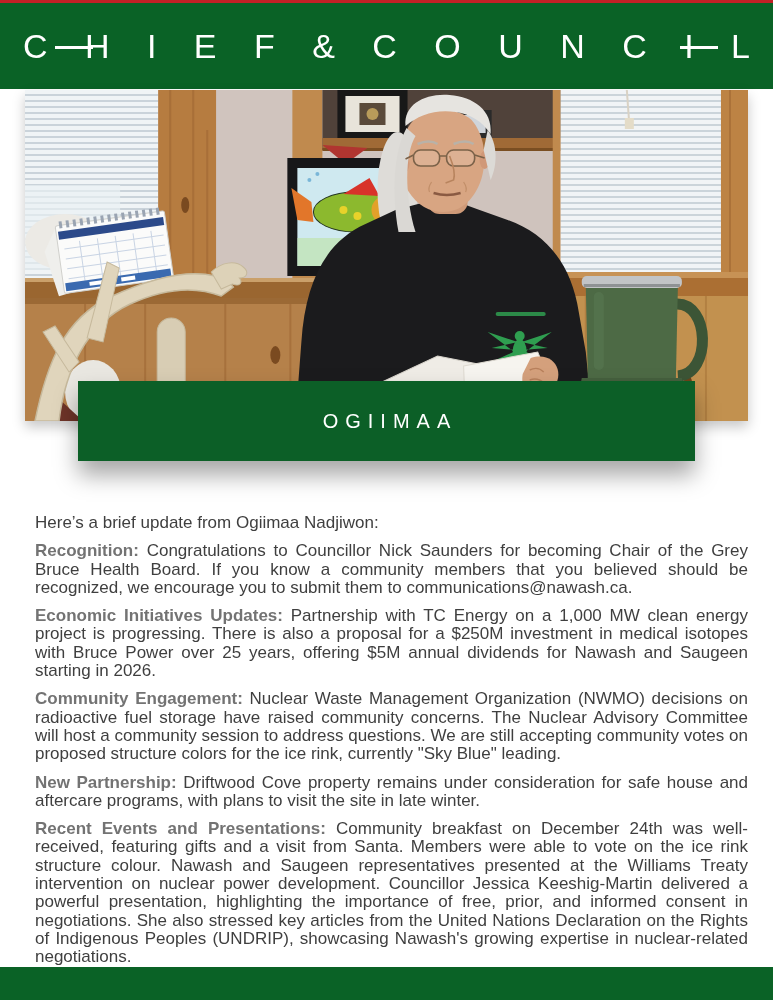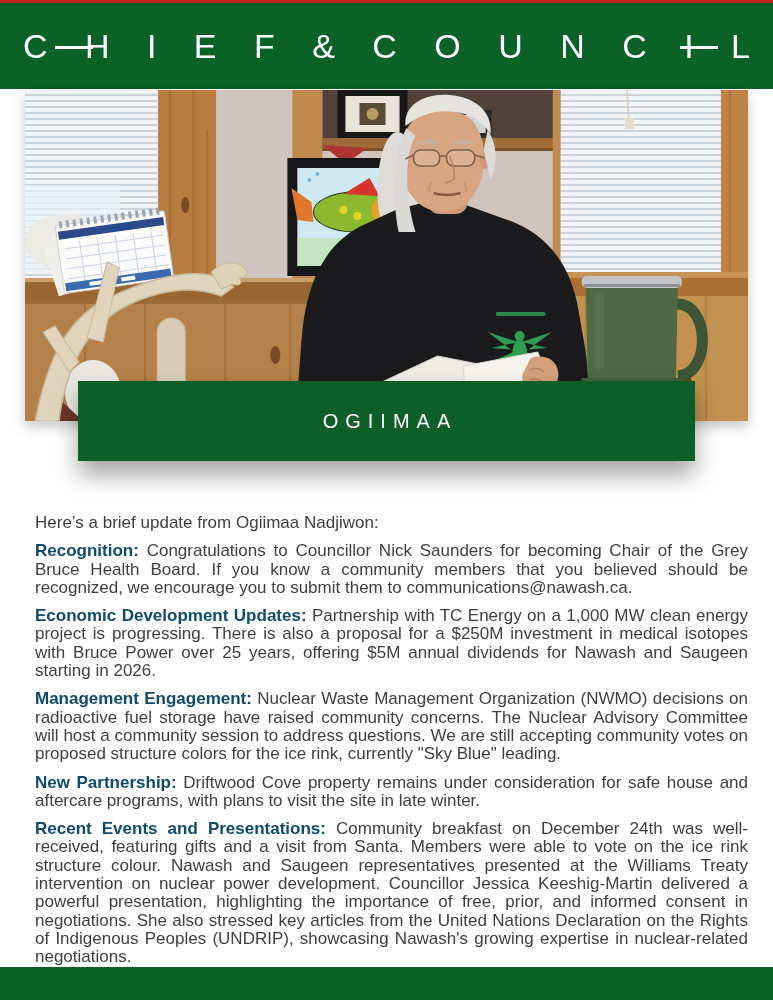--- a/index.html
+++ b/index.html
@@ -44,21 +44,21 @@
     color:#ffffff;font-size:38px;font-weight:500;
     letter-spacing:3px;line-height:48px;white-space:nowrap;
   }
   
   .article{
     margin:93px 25px 0 35px;
     color:#3f3f3f;font-size:17px;line-height:18.3px;
     text-align:justify;
   }
   .article p{margin:0 0 10px 0;}
-  .article .lead{font-weight:700;color:#0c4a6e;}
+  .article .lead{font-weight:700;color:#737373;}
   .article .closing{margin-top:0;}
   
   .footer{
     position:absolute;left:0;bottom:0;width:100%;height:33px;background:#0a6226;
   }
 </style>
 </head>
 <body>
 
 <div class="page">
@@ -250,23 +250,23 @@
 
   <div class="banner">
     <div class="banner-kicker">OGIIMAA</div>
   </div>
 
   <div class="article">
     <p>Here’s a brief update from Ogiimaa Nadjiwon:</p>
 
     <p><span class="lead">Recognition:</span> <span>Congratulations to Councillor Nick Saunders for becoming Chair of the Grey Bruce Health Board. If you know a community members that you believed should be recognized, we encourage you to submit them to communications@nawash.ca.</span></p>
 
-    <p><span class="lead">Economic Development Updates:</span> <span>Partnership with TC Energy on a 1,000 MW clean energy project is progressing. There is also a proposal for a $250M investment in medical isotopes with Bruce Power over 25 years, offering $5M annual dividends for Nawash and Saugeen starting in 2026.</span></p>
-
-    <p><span class="lead">Management Engagement:</span> <span>Nuclear Waste Management Organization (NWMO) decisions on radioactive fuel storage have raised community concerns. The Nuclear Advisory Committee will host a community session to address questions. We are still accepting community votes on proposed structure colors for the ice rink, currently "Sky Blue" leading.</span></p>
+    <p><span class="lead">Economic Initiatives Updates:</span> <span>Partnership with TC Energy on a 1,000 MW clean energy project is progressing. There is also a proposal for a $250M investment in medical isotopes with Bruce Power over 25 years, offering $5M annual dividends for Nawash and Saugeen starting in 2026.</span></p>
+
+    <p><span class="lead">Community Engagement:</span> <span>Nuclear Waste Management Organization (NWMO) decisions on radioactive fuel storage have raised community concerns. The Nuclear Advisory Committee will host a community session to address questions. We are still accepting community votes on proposed structure colors for the ice rink, currently "Sky Blue" leading.</span></p>
 
     <p><span class="lead">New Partnership:</span> <span>Driftwood Cove property remains under consideration for safe house and aftercare programs, with plans to visit the site in late winter.</span></p>
 
     <p><span class="lead">Recent Events and Presentations:</span> <span>Community breakfast on December 24th was well-received, featuring gifts and a visit from Santa. Members were able to vote on the ice rink structure colour. Nawash and Saugeen representatives presented at the Williams Treaty intervention on nuclear power development. Councillor Jessica Keeshig-Martin delivered a powerful presentation, highlighting the importance of free, prior, and informed consent in negotiations. She also stressed key articles from the United Nations Declaration on the Rights of Indigenous Peoples (UNDRIP), showcasing Nawash's growing expertise in nuclear-related negotiations.</span></p>
 
     <p class="closing">Wishes for a healthy and successful year, Economic and Miigwech.</p>
   </div>
 
   <div class="footer"></div>
 

